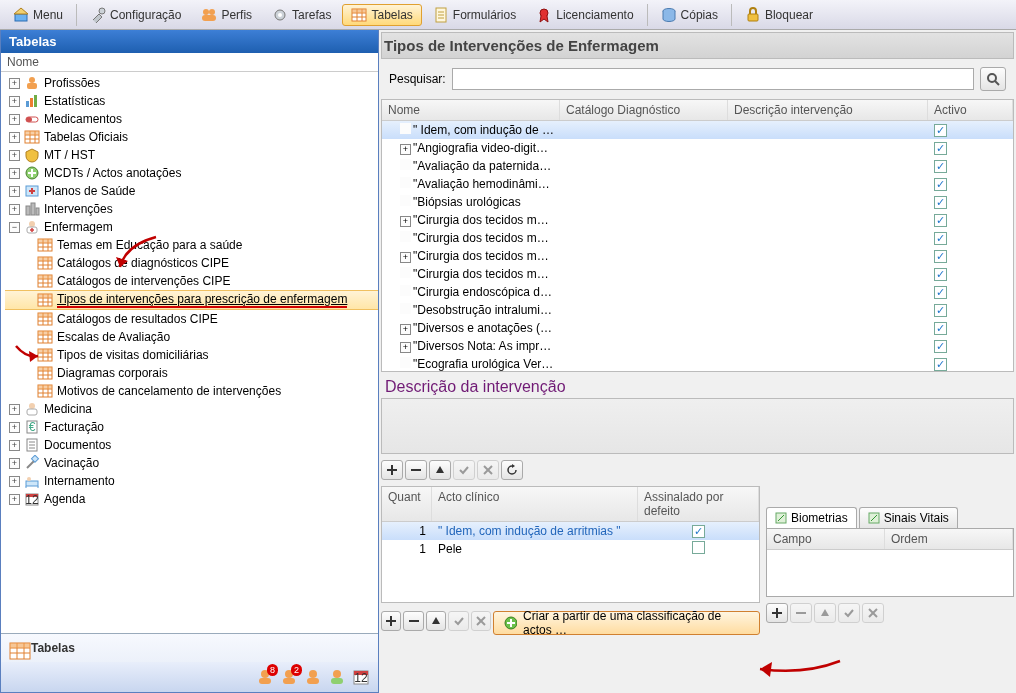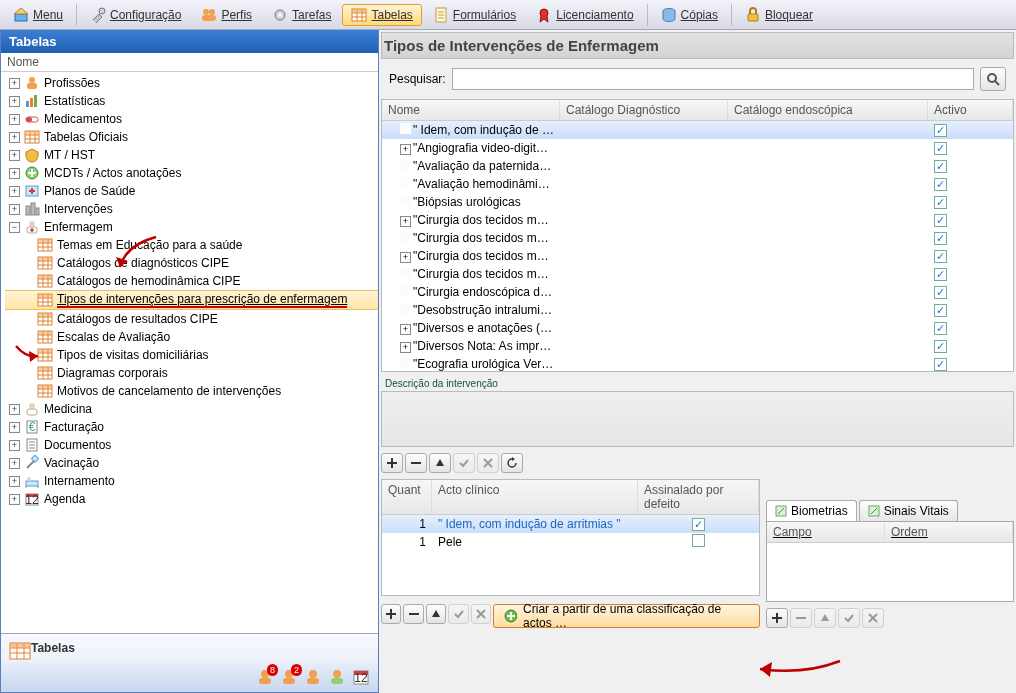--- a/index.html
+++ b/index.html
@@ -1,20 +1,20 @@
 <!DOCTYPE html>
 <html><head>
 <meta charset="utf-8">
 <style>
 * { box-sizing: border-box; margin: 0; padding: 0; font-family: "Segoe UI", Tahoma, Arial, sans-serif; font-size: 12px; }
 body { background: #f0f0f0; width: 1016px; height: 693px; overflow: hidden; }
 
 
 .toolbar { height: 30px; background: linear-gradient(#f3f3f9,#d9d9e7); border-bottom:1px solid #aaa; display:flex; align-items:center; padding:0 4px; gap:2px;}
-.toolbar .btn { display:flex; align-items:center; gap:4px; padding:2px 8px; border:1px solid transparent; border-radius:3px; color:#333; text-decoration:underline; cursor:pointer;}
+.toolbar .btn { display:flex; align-items:center; gap:4px; padding:2px 8px; border:1px solid transparent; border-radius:3px; color:#333; cursor:pointer;}
 .toolbar .btn.active { background:linear-gradient(#fff3d6,#ffd97a); border:1px solid #e0a030;}
 .toolbar .sep { width:1px; height:22px; background:#bbb; margin:0 2px;}
 .ic { width:16px; height:16px; display:inline-block; }
 
 
 .main { display:flex; height:calc(100% - 30px);}
 .sidebar { width:379px; border:1px solid #5a7fbf; border-top:none; background:#fff; display:flex; flex-direction:column;}
 .sidebar-title { background:linear-gradient(#3d7fd6,#1e5fb0); color:#fff; font-weight:bold; padding:4px 8px; font-size:13px;}
 .sidebar-header { padding:2px 6px; color:#555; border-bottom:1px solid #ccc;}
 .tree { flex:1; overflow:auto; padding:2px 0 2px 4px;}
@@ -46,31 +46,31 @@
 .grid-head { display:flex; background:linear-gradient(#f7f7f7,#e7e7e7); border-bottom:1px solid #ccc;}
 .grid-head .col { padding:3px 6px; border-right:1px solid #ddd; color:#555;}
 .grid-body { max-height:250px; overflow-y:scroll;}
 .grid-row { display:flex; align-items:center; height:18px;}
 .grid-row.sel { background:linear-gradient(#e6f0fd,#c9defb);}
 .grid-row .cell { padding:0 6px; overflow:hidden; text-overflow:ellipsis; white-space:nowrap;}
 .treeexp { width:11px; height:11px; border:1px solid #888; font-size:9px; display:inline-flex; align-items:center; justify-content:center; margin-right:2px; background:#fcfcfc;}
 .treeexp.none { border:none;}
 .chk { width:13px; height:13px; border:1px solid #7a9; background:#fff; display:inline-flex; align-items:center; justify-content:center; color:#2277cc; font-size:11px;}
 
-.section-lbl { color:#14532d; padding:2px 4px; font-size:10px;}
+.section-lbl { color:#701a75; padding:2px 4px; font-size:16px;}
 .textarea { width:100%; height:56px; border:1px solid #bbb; background:linear-gradient(#efefef,#e6e6e6);}
 .btn-row { display:flex; gap:2px; padding:2px 0;}
 
 .lower { display:flex; gap:6px;}
 .lower-left { flex:1; display:flex; flex-direction:column;justify-content:space-between;}
 .lower-right { width:248px;}
 .tabs { display:flex; gap:2px;}
 .tab { border:1px solid #aaa; border-bottom:none; padding:3px 8px; background:linear-gradient(#fdfdfd,#e6e6e6); display:flex; align-items:center; gap:4px; border-radius:3px 3px 0 0;margin-top:21px;}
 .tab.active { background:#fff;}
-.tabbody { border:1px solid #aaa; background:#fff; height:81px;text-decoration:underline;}
+.tabbody { border:1px solid #aaa; background:#fff; height:69px;}
 .subhead { display:flex; background:linear-gradient(#f7f7f7,#e7e7e7); border-bottom:1px solid #ccc;}
 .subhead .col { padding:3px 6px; border-right:1px solid #ddd; color:#555;}
 .long-btn { height:24px; border:1px solid #d08030; border-radius:3px; background:linear-gradient(#fff5e0,#ffdca0); display:inline-flex; align-items:center; padding:0 10px; gap:6px; cursor:pointer;}
 
 
 svg { display:block;}
 
 
 .anno-arrow1 { position:absolute; left:116px; top:235px; pointer-events:none;}
 .anno-arrow2 { position:absolute; left:14px; top:342px; pointer-events:none;}
@@ -308,21 +308,21 @@
           <span class="ic">
             <svg width="16" height="16">
               <rect x="1" y="2" width="14" height="12" fill="#fff" stroke="#e08030"></rect>
               <line x1="1" y1="6" x2="15" y2="6" stroke="#e08030"></line>
               <line x1="1" y1="10" x2="15" y2="10" stroke="#e08030"></line>
               <line x1="6" y1="2" x2="6" y2="14" stroke="#e08030"></line>
               <line x1="11" y1="2" x2="11" y2="14" stroke="#e08030"></line>
               <rect x="1" y="2" width="14" height="4" fill="#f0a050" opacity=".5"></rect>
             </svg>
           </span>
-          <span class="label">Catálogos de hemodinâmica CIPE</span>
+          <span class="label">Catálogos de intervenções CIPE</span>
         </div>
         <div class="tree-item tree-child selected">
           <span class="ic">
             <svg width="16" height="16">
               <rect x="1" y="2" width="14" height="12" fill="#fff" stroke="#e08030"></rect>
               <line x1="1" y1="6" x2="15" y2="6" stroke="#e08030"></line>
               <line x1="1" y1="10" x2="15" y2="10" stroke="#e08030"></line>
               <line x1="6" y1="2" x2="6" y2="14" stroke="#e08030"></line>
               <line x1="11" y1="2" x2="11" y2="14" stroke="#e08030"></line>
               <rect x="1" y="2" width="14" height="4" fill="#f0a050" opacity=".5"></rect>
@@ -524,21 +524,21 @@
             <circle cx="7" cy="7" r="4" fill="none" stroke="#555" stroke-width="2"></circle>
             <line x1="10" y1="10" x2="14" y2="14" stroke="#555" stroke-width="2"></line>
           </svg>
         </span>
     </div>
 
     <div class="grid">
       <div class="grid-head">
         <div class="col" style="width:178px">Nome</div>
         <div class="col" style="width:168px">Catálogo Diagnóstico</div>
-        <div class="col" style="width:200px">Catálogo endoscópica</div>
+        <div class="col" style="width:200px">Descrição intervenção</div>
         <div class="col" style="flex:1">Activo</div>
       </div>
       <div class="grid-body" id="grid-body">
           <div class="grid-row sel">
             <div class="cell" style="width:178px;padding-left:18px"><span class="treeexp none"></span>" Idem, com indução de arrit…</div>
             <div class="cell" style="width:168px"></div>
             <div class="cell" style="width:200px"></div>
             <div class="cell" style="flex:1"><span class="chk">✓</span></div>
           </div>
           <div class="grid-row">

